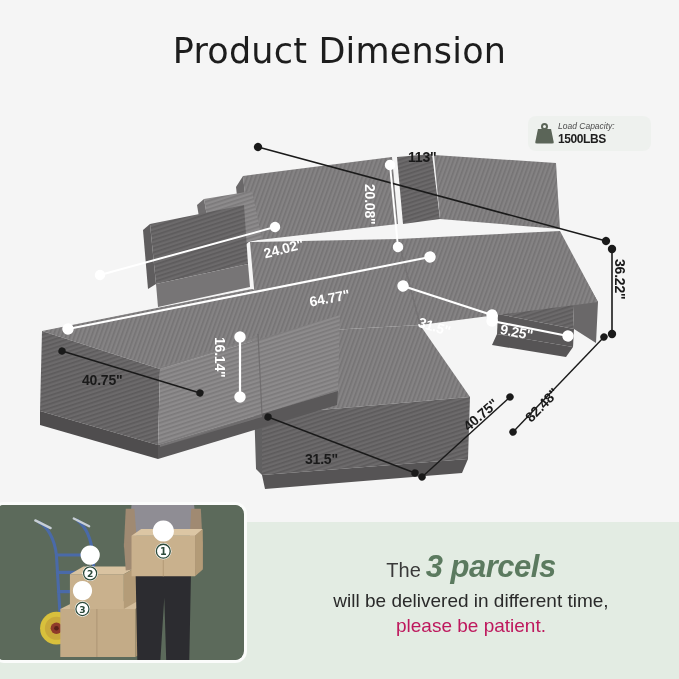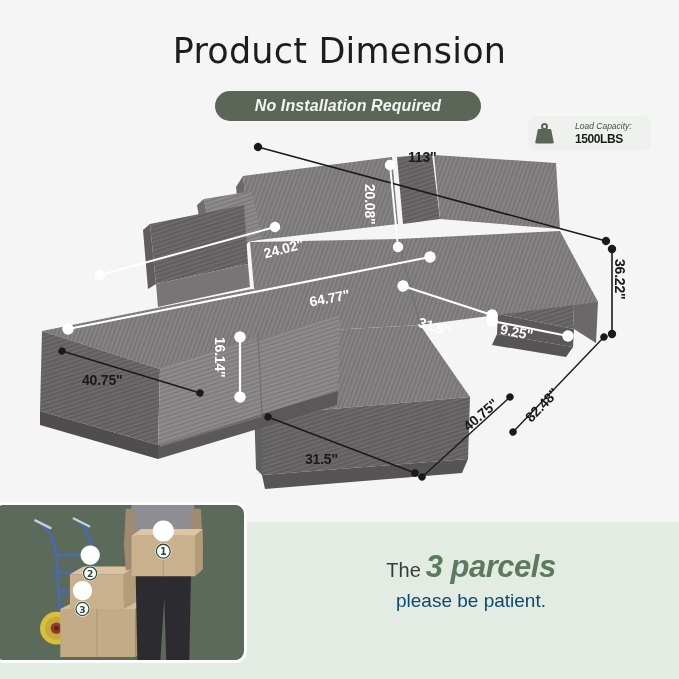--- a/index.html
+++ b/index.html
@@ -27,21 +27,21 @@
     display:flex; align-items:center; justify-content:center;
   }
   .badge-pill span {
     color:#f2f4f1; font-size:16px; font-style:italic; font-weight:600;
     letter-spacing:.1px;
   }
 
   .load-card {
     position:absolute; left:528px; top:107px; width:123px; height:35px;
     background:#eef1ee; border-radius:8px;
-    display:flex; align-items:center; padding:0 6px; gap:20px;
+    display:flex; align-items:center; padding:0 6px; gap:3px;
   }
   .weight-ico { width:21px; height:22px; position:relative; flex:0 0 auto; }
   .weight-ico .hook {
     position:absolute; left:7px; top:0; width:7px; height:7px;
     border:2px solid #5b6558; border-radius:50%; background:transparent;
   }
   .weight-ico .body {
     position:absolute; left:1px; top:6px; width:19px; height:15px;
     background:#5b6558;
     clip-path:polygon(16% 0%, 84% 0%, 100% 100%, 0% 100%);
@@ -77,34 +77,31 @@
     position:absolute; left:280px; top:540px; width:382px;
     text-align:center; color:#2a2a2a;
   }
   .parcel-line1 { font-size:22px; line-height:1.15; margin-bottom:3px; }
   .parcel-line1 .small { font-size:20px; color:#3a3a3a; }
   .parcel-line1 .big {
     font-size:31px; font-weight:700; font-style:italic; color:#5b7a5f;
     letter-spacing:-.5px; margin-left:5px;
   }
   .parcel-line2 { font-size:19px; line-height:1.32; color:#2a2a2a; }
-  .parcel-line3 { font-size:19px; line-height:1.32; color:#0c4a6e; }
+  .parcel-line3 { font-size:19px; line-height:1.32; color:#be185d; }
 </style>
 </head>
 <body>
 
 <div id="stage">
 
   <div class="top-bg"></div>
 
   <div class="page-title">Product Dimension</div>
 
-  <div class="badge-pill">
-    <span>No Installation Required</span>
-  </div>
 
   <div class="load-card">
     <div class="weight-ico">
       <div class="hook"></div>
         <div class="body"></div>
     </div>
     <div class="load-txt">
       <div class="lbl">Load Capacity:</div>
       <div class="val">1500LBS</div>
     </div>
@@ -290,16 +287,17 @@
         <circle cx="89" cy="108" r="6.8" fill="none" stroke="#2c4a3a" stroke-width="1.3"></circle>
         <text x="89" y="112" font-family="DejaVu Sans, sans-serif" font-size="9.5" font-weight="700" fill="#2c4a3a" text-anchor="middle">3</text>
       </g>
     </svg>
   </div>
 
   <div class="parcel-text">
     <div class="parcel-line1">
       <span class="small">The</span><span class="big">3 parcels</span>
     </div>
+    <div class="parcel-line2">will be delivered in different time,</div>
     <div class="parcel-line3">please be patient.</div>
   </div>
 
 </div>
 
 </body></html>

